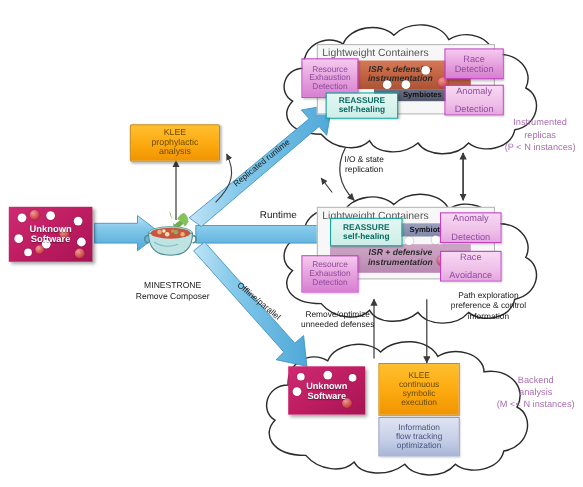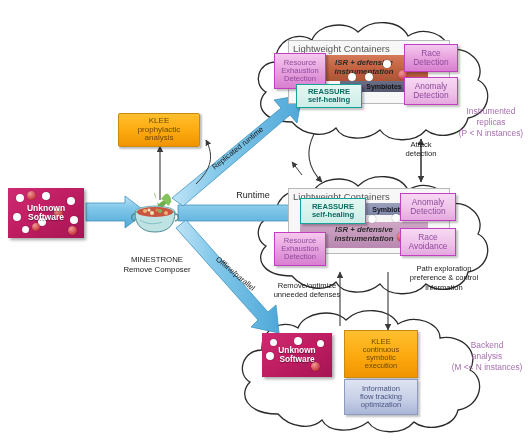--- a/index.html
+++ b/index.html
@@ -20,21 +20,21 @@
 
   .container-frame{position:absolute;box-sizing:border-box;
        background:#f7f7f7;border:1px solid #b9b9b9;}
   .container-title{position:absolute;color:#555;font-size:9.5px;}
 
   
   .pbox{border:1.6px solid #c23fc2;
         background:linear-gradient(180deg,#f5c9ee 0%,#e8a6e0 45%,#d87fd0 100%);
         color:#8d4b9b;font-size:7.6px;
         box-shadow:1.5px 1.5px 2px rgba(0,0,0,.25);}
-  .pbox.lite{background:linear-gradient(180deg,#f7d9f3 0%,#efc0e9 60%,#e5a8df 100%);}
+  .pbox.lite{background:linear-gradient(180deg,#f7d9f3 0%,#efc0e9 60%,#e5a8df 100%);justify-content:space-between;}
 
   
   .tealbox{border:1.6px solid #16a39a;
         background:linear-gradient(180deg,#e4f7f2 0%,#cdeee7 100%);
         color:#0d6b63;font-size:7.6px;font-weight:bold;
         box-shadow:1.5px 1.5px 2px rgba(0,0,0,.25);}
 
   
   .isr{position:absolute;box-sizing:border-box;
        color:#2a2a2a;font-size:7.8px;font-weight:bold;font-style:italic;
@@ -331,25 +331,25 @@
     <span>flow tracking</span>
     <span>optimization</span>
   </div>
 
   <div class="annot" style="left:444px;top:340px;width:86px;">
     <span>Backend</span><br>
     <span>analysis</span><br>
     <span>(M &lt;&lt; N instances)</span>
   </div>
 
-
-  <div class="tlabel" style="left:392px;top:140px;width:58px;">
-    <span>Attack</span><br>
-    <span>detection</span>
-  </div>
+  <div class="tlabel" style="left:298px;top:140px;width:66px;">
+    <span>I/O &amp; state</span><br>
+    <span>replication</span>
+  </div>
+
 
   <div class="tlabel" style="left:258px;top:281px;width:98px;">
     <span>Remove/optimize</span><br>
     <span>unneeded defenses</span>
   </div>
 
   <div class="tlabel" style="left:392px;top:264px;width:104px;">
     <span>Path exploration</span><br>
     <span>preference &amp; control</span><br>
     <span>information</span>

